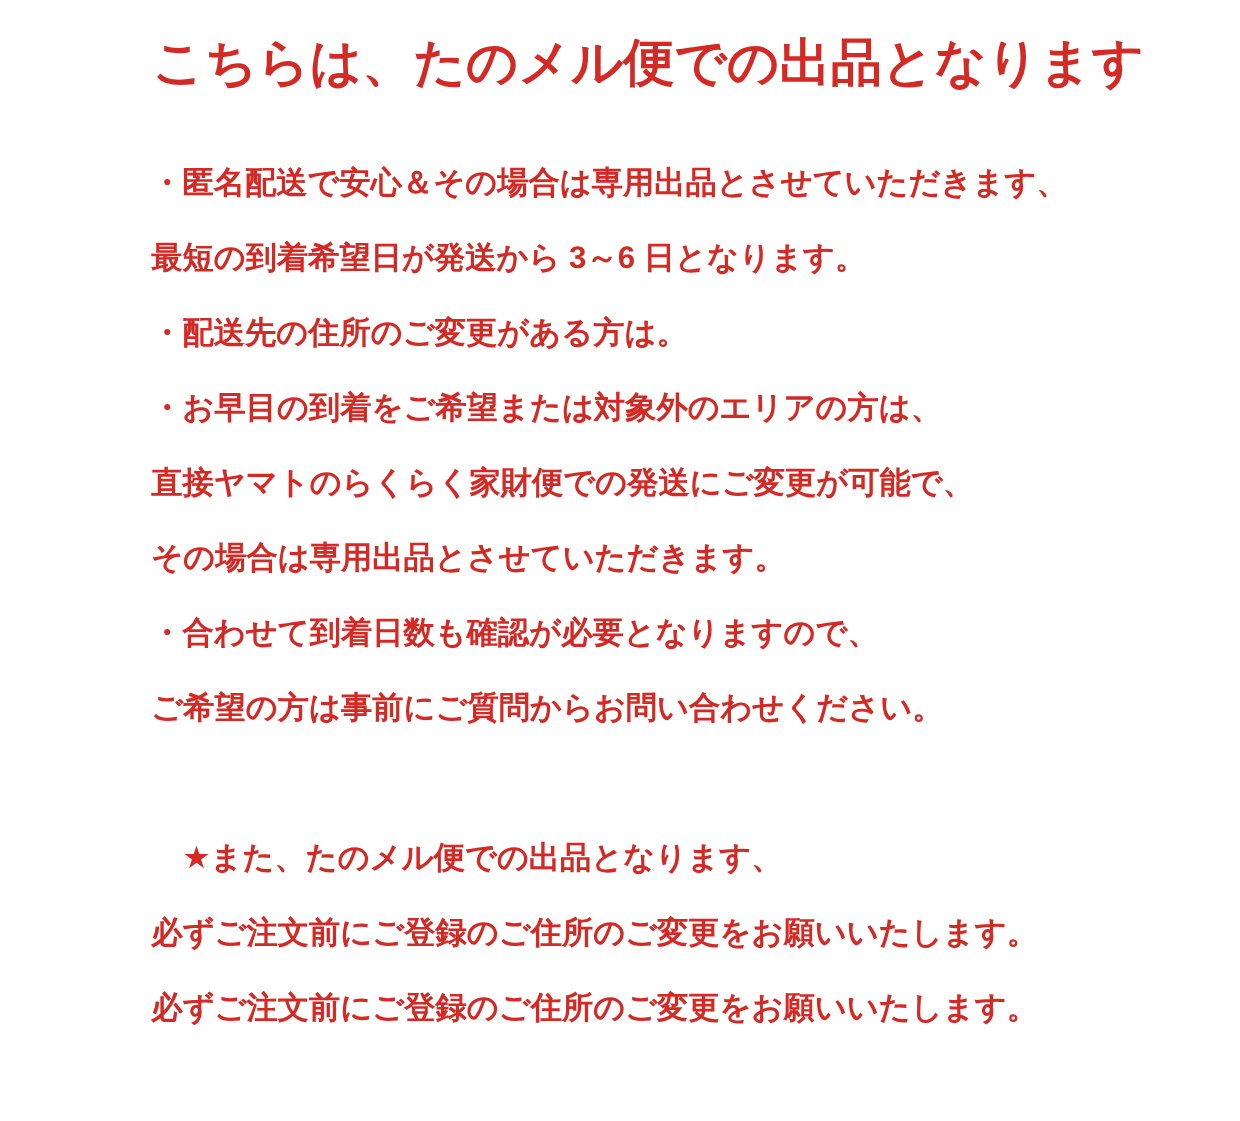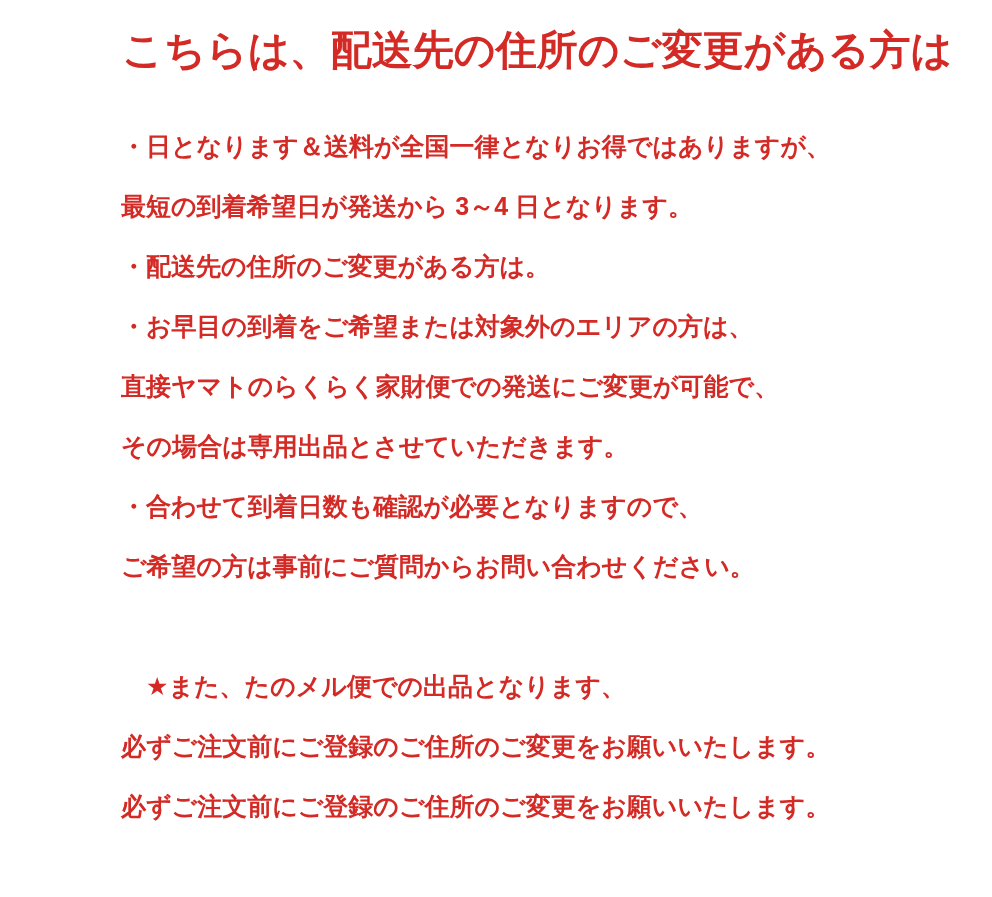--- a/index.html
+++ b/index.html
@@ -41,25 +41,25 @@
     letter-spacing: 0px;
     white-space: pre;
     color: #d42a25;
   }
 </style>
 </head>
 <body>
 
 <div class="page">
 
-  <h1 class="title">こちらは、配送先の住所のご変更がある方は</h1>
+  <h1 class="title">こちらは、たのメル便での出品となります</h1>
 
   <section class="notice">
-    <p class="line">・日となります＆送料が全国一律となりお得ではありますが、</p>
-    <p class="line">最短の到着希望日が発送から 3～4 日となります。</p>
+    <p class="line">・匿名配送で安心＆その場合は専用出品とさせていただきます、</p>
+    <p class="line">最短の到着希望日が発送から 3～6 日となります。</p>
     <p class="line">・配送先の住所のご変更がある方は。</p>
     <p class="line">・お早目の到着をご希望または対象外のエリアの方は、</p>
     <p class="line">直接ヤマトのらくらく家財便での発送にご変更が可能で、</p>
     <p class="line">その場合は専用出品とさせていただきます。</p>
     <p class="line">・合わせて到着日数も確認が必要となりますので、</p>
     <p class="line">ご希望の方は事前にご質問からお問い合わせください。</p>
   </section>
 
   <section class="address-note">
     <p class="line">　★また、たのメル便での出品となります、</p>

